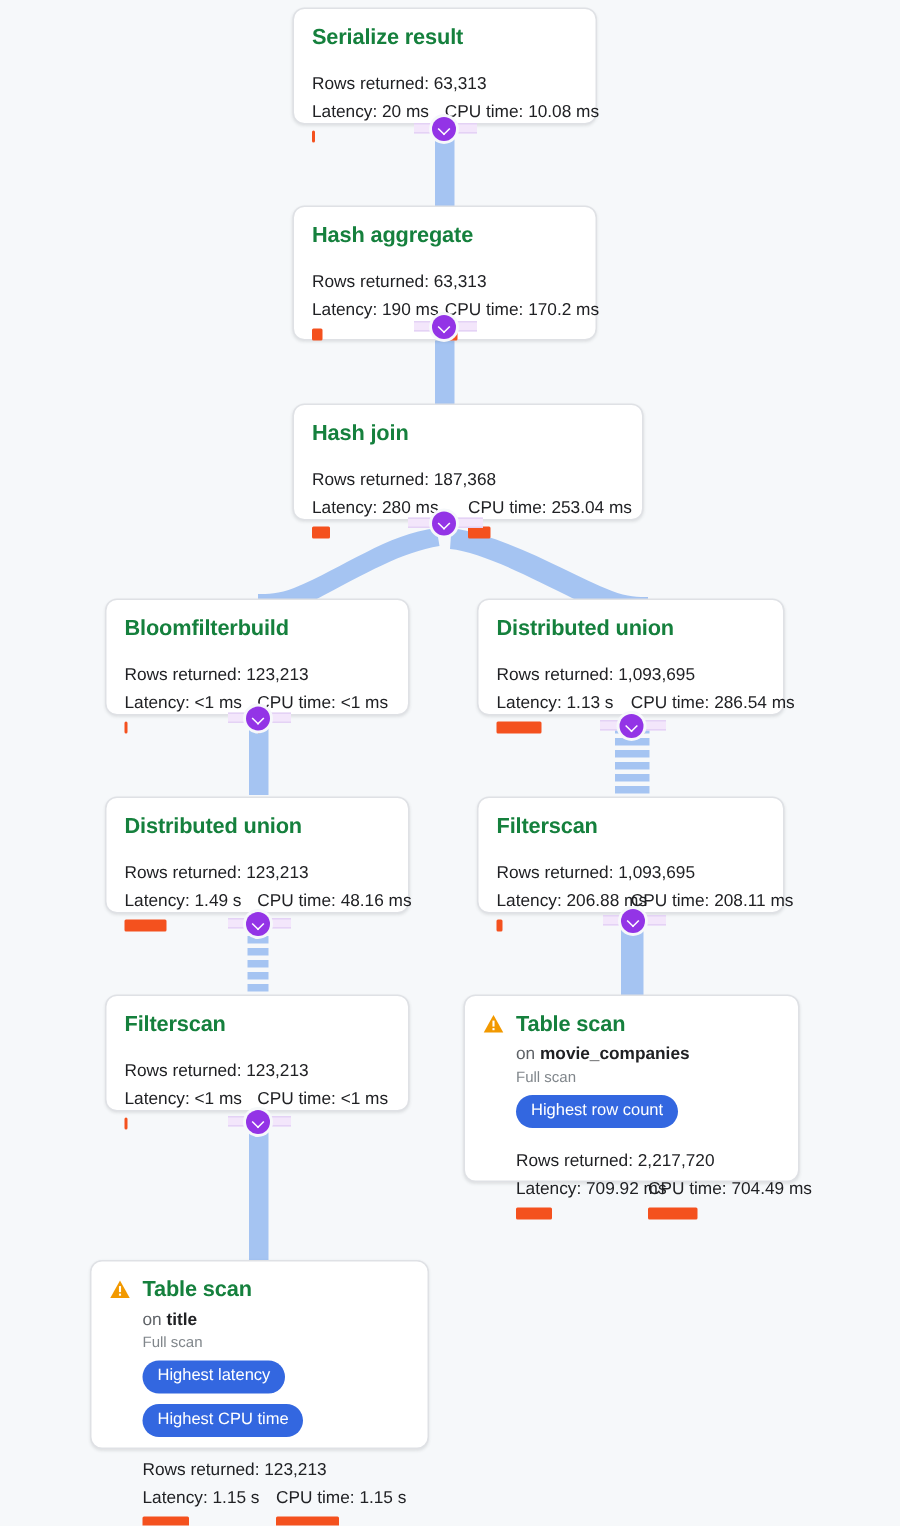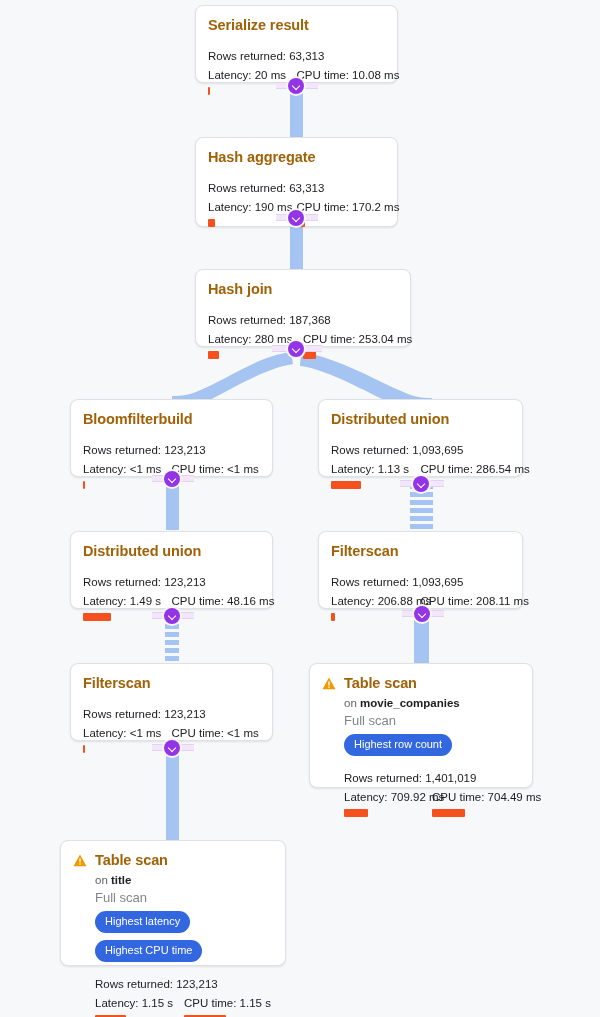--- a/index.html
+++ b/index.html
@@ -30,21 +30,21 @@
     background: #ffffff;
     border: 1px solid #dfe1e5;
     border-radius: 8px;
     box-shadow: 0 1px 2px rgba(60,64,67,0.12);
     box-sizing: border-box;
     padding: 10px 12px 12px 12px;
   }
   .node-title {
     font-size: 14.5px;
     font-weight: 700;
-    color: #a16207;
+    color: #15803d;
     line-height: 1.25;
     letter-spacing: -0.1px;
   }
   .node-head {
     display: flex;
     align-items: flex-start;
     gap: 8px;
   }
   .warn-icon {
     flex: 0 0 auto;
@@ -54,21 +54,21 @@
     font-size: 11.5px;
     color: #5f6368;
     line-height: 1.35;
     margin-top: 2px;
   }
   .subline b {
     color: #202124;
     font-weight: 700;
   }
   .scantype {
-    font-size: 13px;
+    font-size: 10px;
     color: #80868b;
     line-height: 1.35;
   }
   .rows {
     font-size: 11.5px;
     color: #202124;
     margin-top: 14px;
     line-height: 1.4;
   }
   .badges {
@@ -234,21 +234,21 @@
         <div class="metric-label"><span>Latency: </span><span>190 ms</span></div>
         <div class="metric-bar" style="width:8%"></div>
       </div>
       <div class="metric">
         <div class="metric-label"><span>CPU time: </span><span>170.2 ms</span></div>
         <div class="metric-bar" style="width:10%"></div>
       </div>
     </div>
   </div>
 
-  <div class="node" style="left:195px; top:269px; width:216px; height:78px;">
+  <div class="node" style="left:195px; top:269px; width:234px; height:78px;">
     <div class="node-head">
       <div class="node-title">Hash join</div>
     </div>
     <div class="rows">
       <span>Rows returned: </span><span>187,368</span>
     </div>
     <div class="metrics">
       <div class="metric">
         <div class="metric-label"><span>Latency: </span><span>280 ms</span></div>
         <div class="metric-bar" style="width:12%"></div>
@@ -368,21 +368,21 @@
         <div class="node-title">Table scan</div>
       </div>
     </div>
     <div class="indent">
       <div class="subline"><span>on </span><b>movie_companies</b></div>
       <div class="scantype">Full scan</div>
       <div class="badges">
         <span class="badge">Highest row count</span>
       </div>
       <div class="rows">
-        <span>Rows returned: </span><span>1,401,019</span>
+        <span>Rows returned: </span><span>2,217,720</span>
       </div>
       <div class="metrics">
         <div class="metric">
           <div class="metric-label"><span>Latency: </span><span>709.92 ms</span></div>
           <div class="metric-bar" style="width:27%"></div>
         </div>
         <div class="metric">
           <div class="metric-label"><span>CPU time: </span><span>704.49 ms</span></div>
           <div class="metric-bar" style="width:38%"></div>
         </div>

